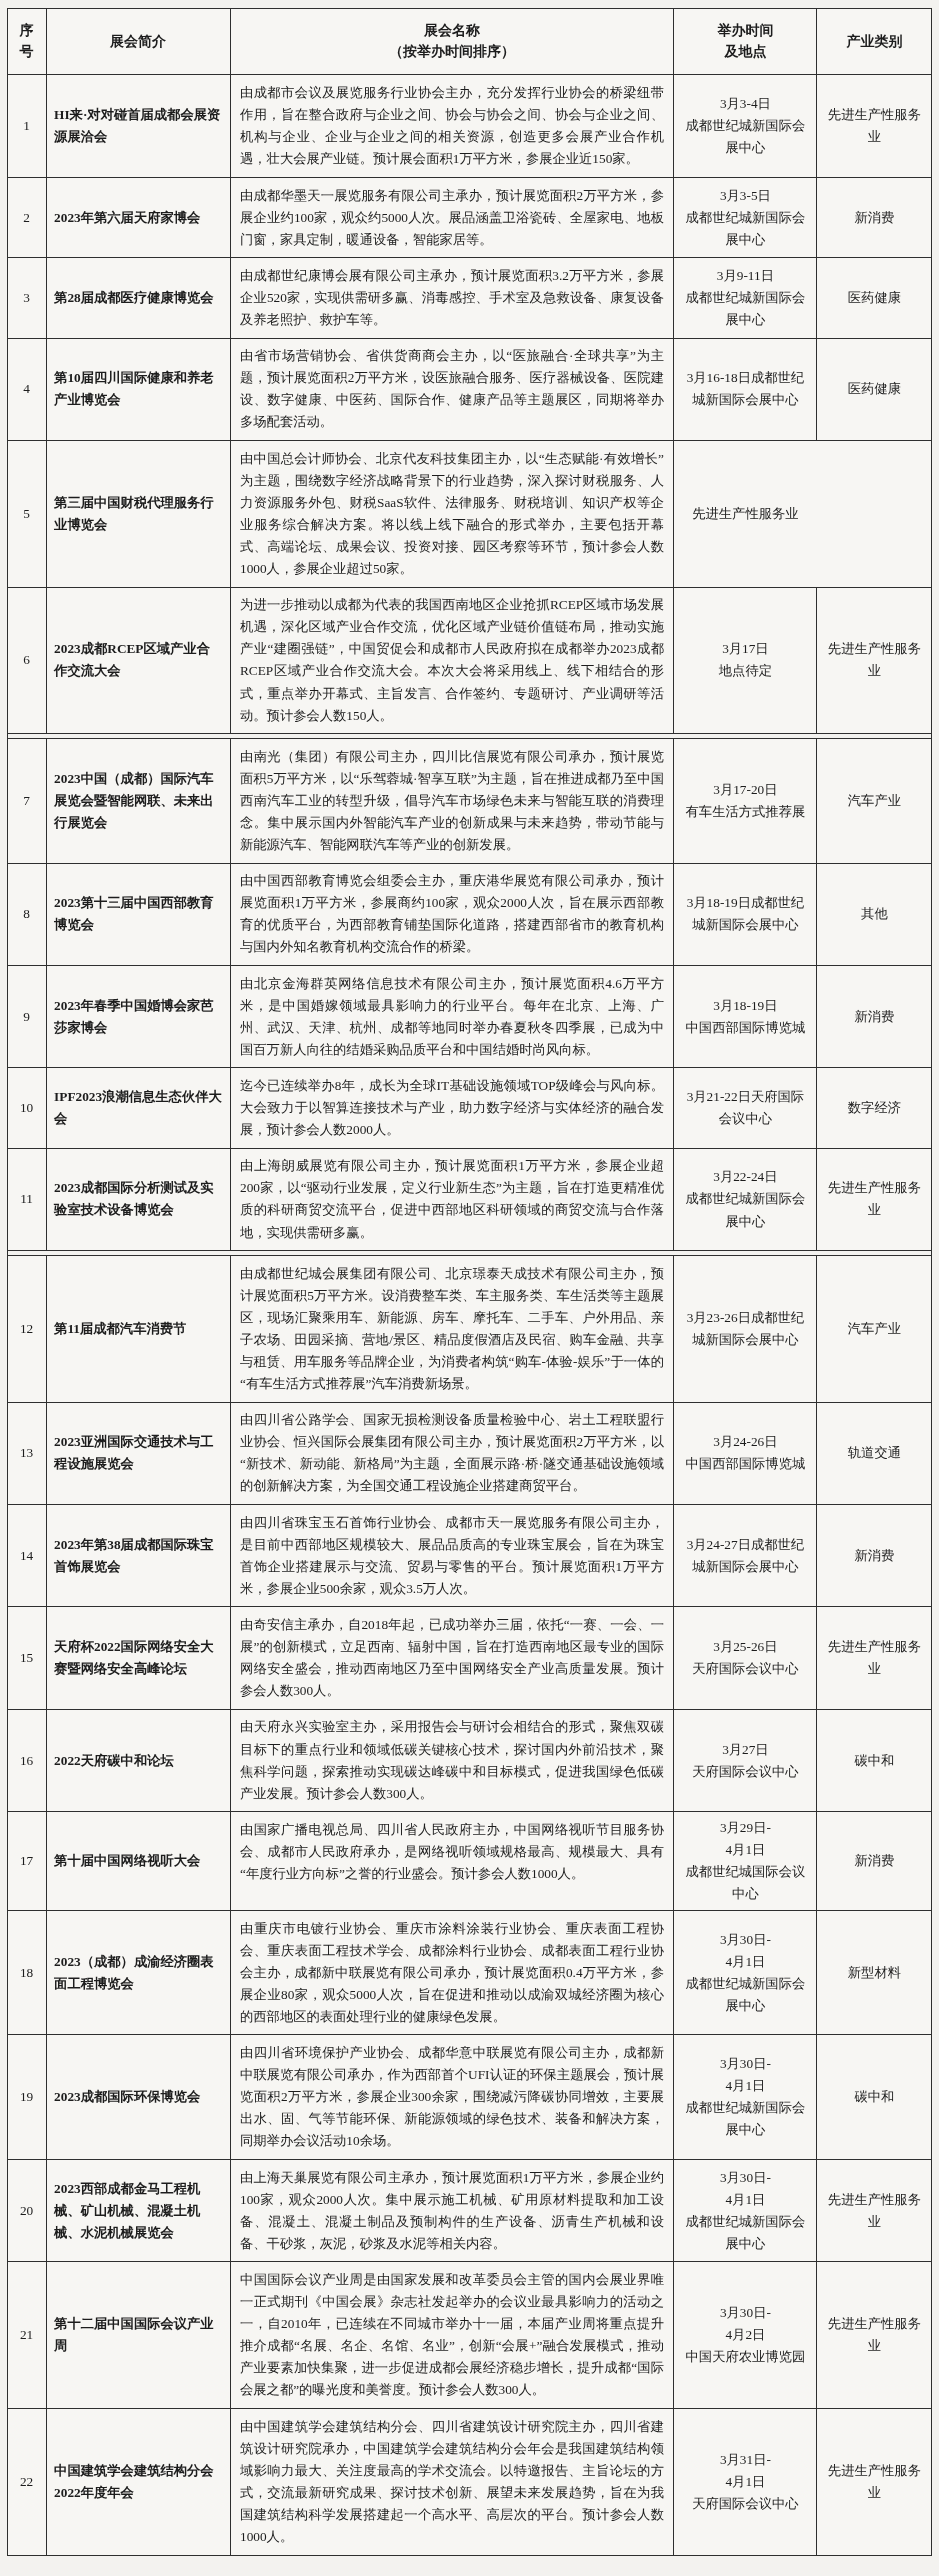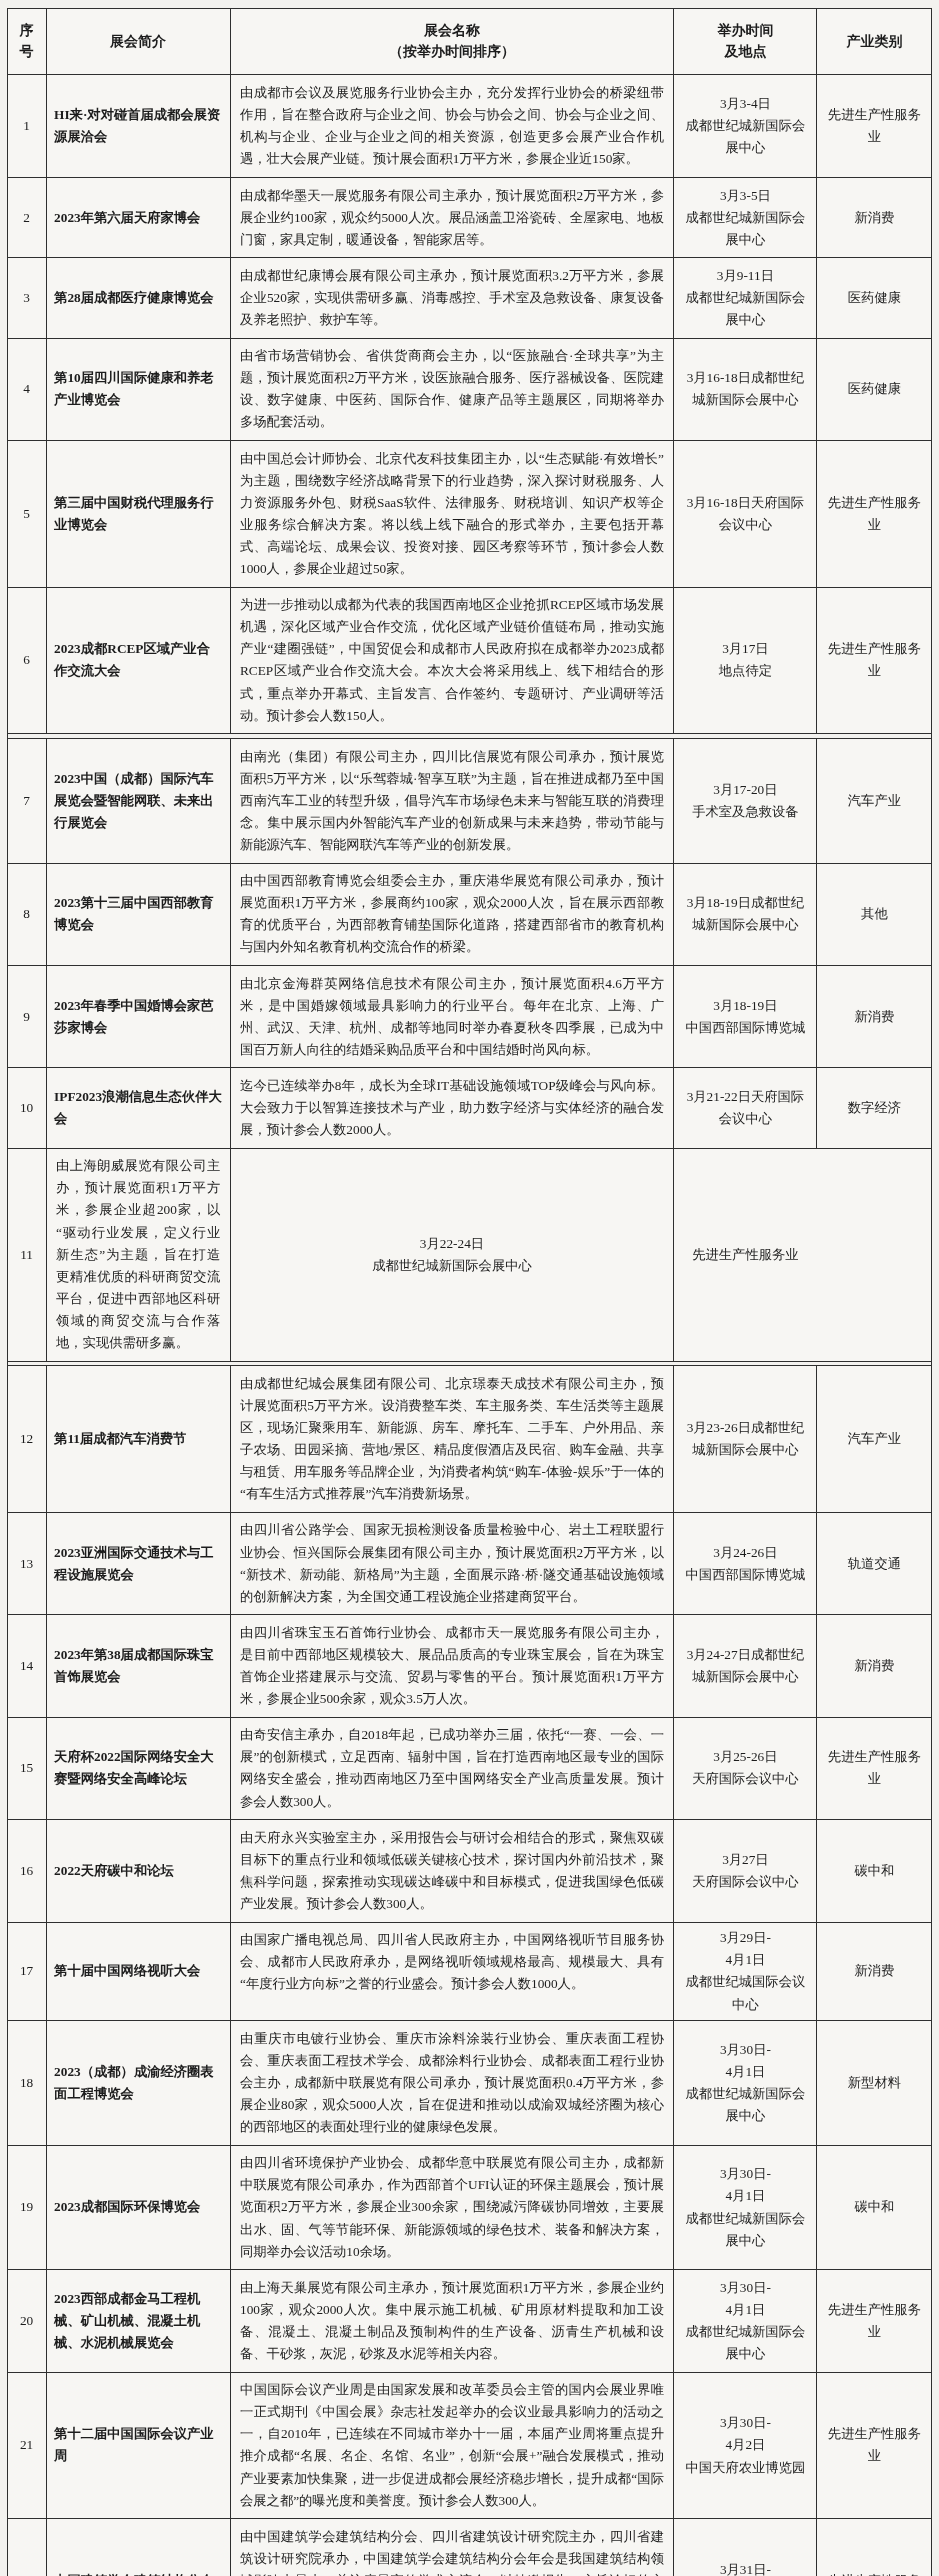--- a/index.html
+++ b/index.html
@@ -112,39 +112,38 @@
     <div class="cell c-name">第10届四川国际健康和养老产业博览会</div>
     <div class="cell c-intro">由省市场营销协会、省供货商商会主办，以“医旅融合·全球共享”为主题，预计展览面积2万平方米，设医旅融合服务、医疗器械设备、医院建设、数字健康、中医药、国际合作、健康产品等主题展区，同期将举办多场配套活动。</div>
     <div class="cell c-center c-time">3月16-18日成都世纪城新国际会展中心</div>
     <div class="cell c-center">医药健康</div>
   </div>
 
   <div class="t-row">
     <div class="cell c-center">5</div>
     <div class="cell c-name">第三届中国财税代理服务行业博览会</div>
     <div class="cell c-intro">由中国总会计师协会、北京代友科技集团主办，以“生态赋能·有效增长”为主题，围绕数字经济战略背景下的行业趋势，深入探讨财税服务、人力资源服务外包、财税SaaS软件、法律服务、财税培训、知识产权等企业服务综合解决方案。将以线上线下融合的形式举办，主要包括开幕式、高端论坛、成果会议、投资对接、园区考察等环节，预计参会人数1000人，参展企业超过50家。</div>
-    <div class="cell c-center c-time">3月16-18日天府国际会议中心</div>
     <div class="cell c-center">先进生产性服务业</div>
   </div>
 
   <div class="t-row">
     <div class="cell c-center">6</div>
     <div class="cell c-name">2023成都RCEP区域产业合作交流大会</div>
     <div class="cell c-intro">为进一步推动以成都为代表的我国西南地区企业抢抓RCEP区域市场发展机遇，深化区域产业合作交流，优化区域产业链价值链布局，推动实施产业“建圈强链”，中国贸促会和成都市人民政府拟在成都举办2023成都RCEP区域产业合作交流大会。本次大会将采用线上、线下相结合的形式，重点举办开幕式、主旨发言、合作签约、专题研讨、产业调研等活动。预计参会人数150人。</div>
     <div class="cell c-center c-time">3月17日
 地点待定</div>
     <div class="cell c-center">先进生产性服务业</div>
   </div>
 <div class="page-sep"></div>
   <div class="t-row">
     <div class="cell c-center">7</div>
     <div class="cell c-name">2023中国（成都）国际汽车展览会暨智能网联、未来出行展览会</div>
     <div class="cell c-intro">由南光（集团）有限公司主办，四川比信展览有限公司承办，预计展览面积5万平方米，以“乐驾蓉城·智享互联”为主题，旨在推进成都乃至中国西南汽车工业的转型升级，倡导汽车市场绿色未来与智能互联的消费理念。集中展示国内外智能汽车产业的创新成果与未来趋势，带动节能与新能源汽车、智能网联汽车等产业的创新发展。</div>
     <div class="cell c-center c-time">3月17-20日
-手术室及急救设备</div>
+有车生活方式推荐展</div>
     <div class="cell c-center">汽车产业</div>
   </div>
 
   <div class="t-row">
     <div class="cell c-center">8</div>
     <div class="cell c-name">2023第十三届中国西部教育博览会</div>
     <div class="cell c-intro">由中国西部教育博览会组委会主办，重庆港华展览有限公司承办，预计展览面积1万平方米，参展商约100家，观众2000人次，旨在展示西部教育的优质平台，为西部教育铺垫国际化道路，搭建西部省市的教育机构与国内外知名教育机构交流合作的桥梁。</div>
     <div class="cell c-center c-time">3月18-19日成都世纪城新国际会展中心</div>
     <div class="cell c-center">其他</div>
   </div>
@@ -161,20 +160,21 @@
   <div class="t-row">
     <div class="cell c-center">10</div>
     <div class="cell c-name">IPF2023浪潮信息生态伙伴大会</div>
     <div class="cell c-intro">迄今已连续举办8年，成长为全球IT基础设施领域TOP级峰会与风向标。大会致力于以智算连接技术与产业，助力数字经济与实体经济的融合发展，预计参会人数2000人。</div>
     <div class="cell c-center c-time">3月21-22日天府国际会议中心</div>
     <div class="cell c-center">数字经济</div>
   </div>
 
   <div class="t-row">
     <div class="cell c-center">11</div>
+    <div class="cell c-name">2023成都国际分析测试及实验室技术设备博览会</div>
     <div class="cell c-intro">由上海朗威展览有限公司主办，预计展览面积1万平方米，参展企业超200家，以“驱动行业发展，定义行业新生态”为主题，旨在打造更精准优质的科研商贸交流平台，促进中西部地区科研领域的商贸交流与合作落地，实现供需研多赢。</div>
     <div class="cell c-center c-time">3月22-24日
 成都世纪城新国际会展中心</div>
     <div class="cell c-center">先进生产性服务业</div>
   </div>
 <div class="page-sep"></div>
   <div class="t-row">
     <div class="cell c-center">12</div>
     <div class="cell c-name">第11届成都汽车消费节</div>
     <div class="cell c-intro">由成都世纪城会展集团有限公司、北京璟泰天成技术有限公司主办，预计展览面积5万平方米。设消费整车类、车主服务类、车生活类等主题展区，现场汇聚乘用车、新能源、房车、摩托车、二手车、户外用品、亲子农场、田园采摘、营地/景区、精品度假酒店及民宿、购车金融、共享与租赁、用车服务等品牌企业，为消费者构筑“购车-体验-娱乐”于一体的“有车生活方式推荐展”汽车消费新场景。</div>

